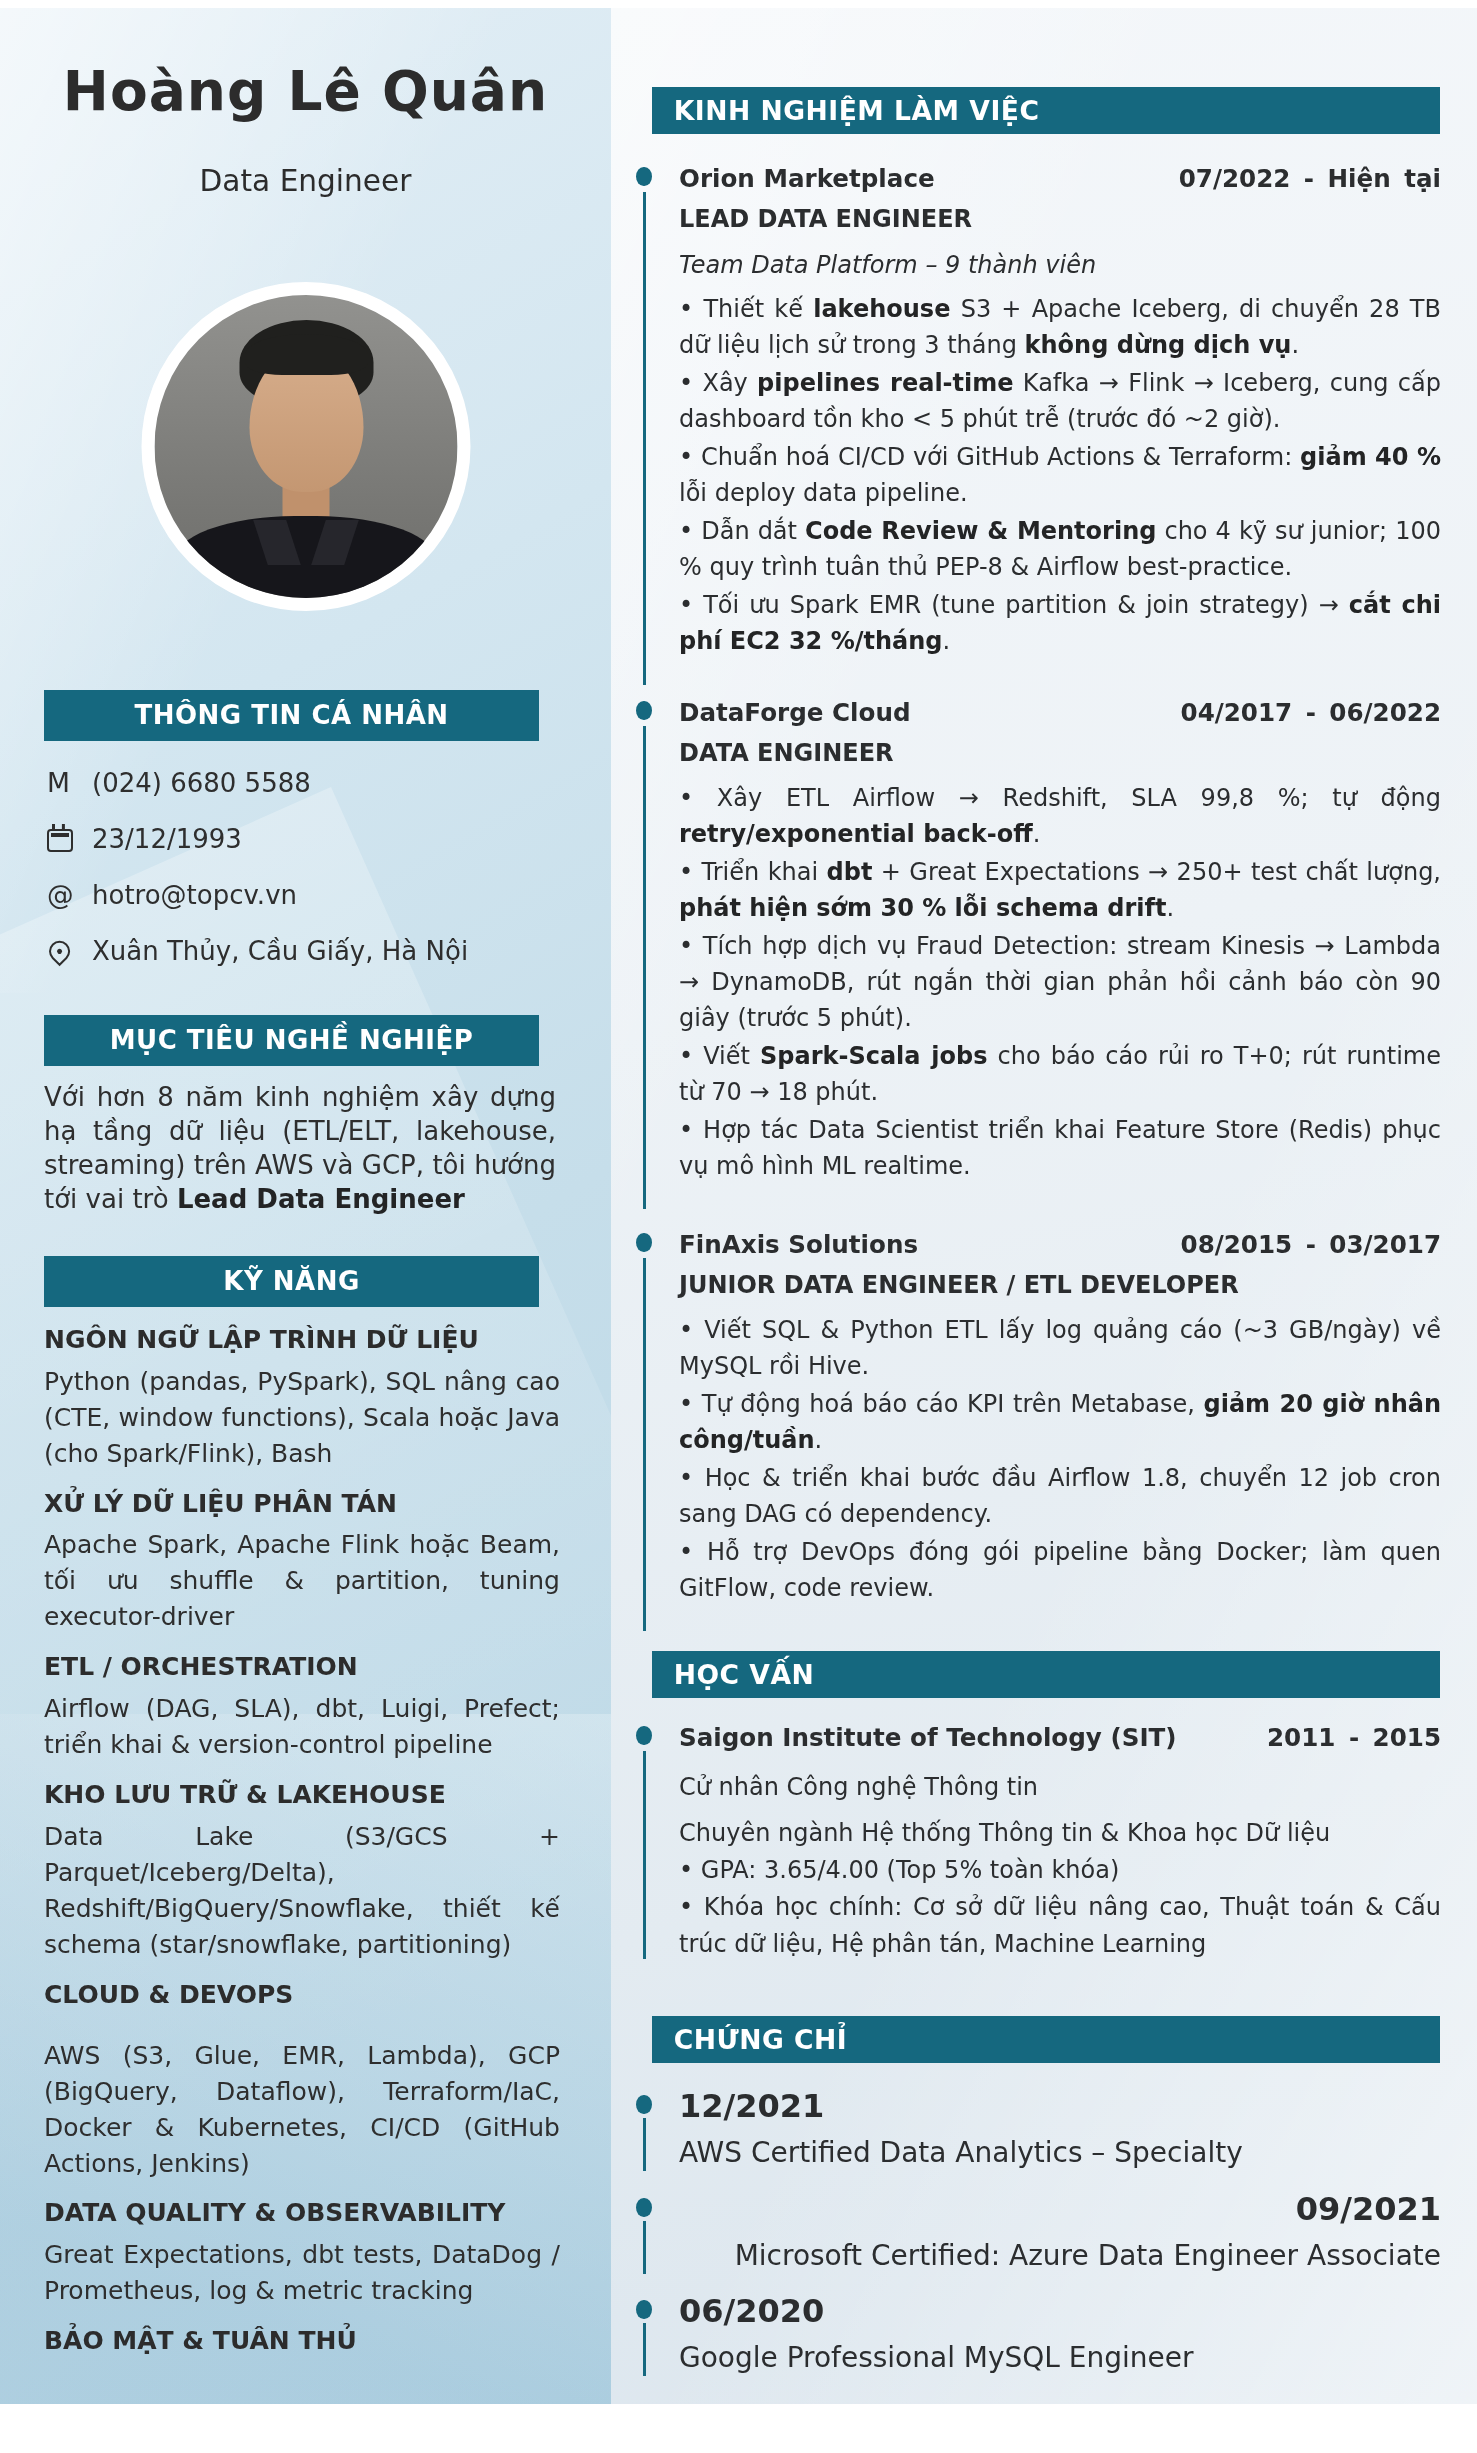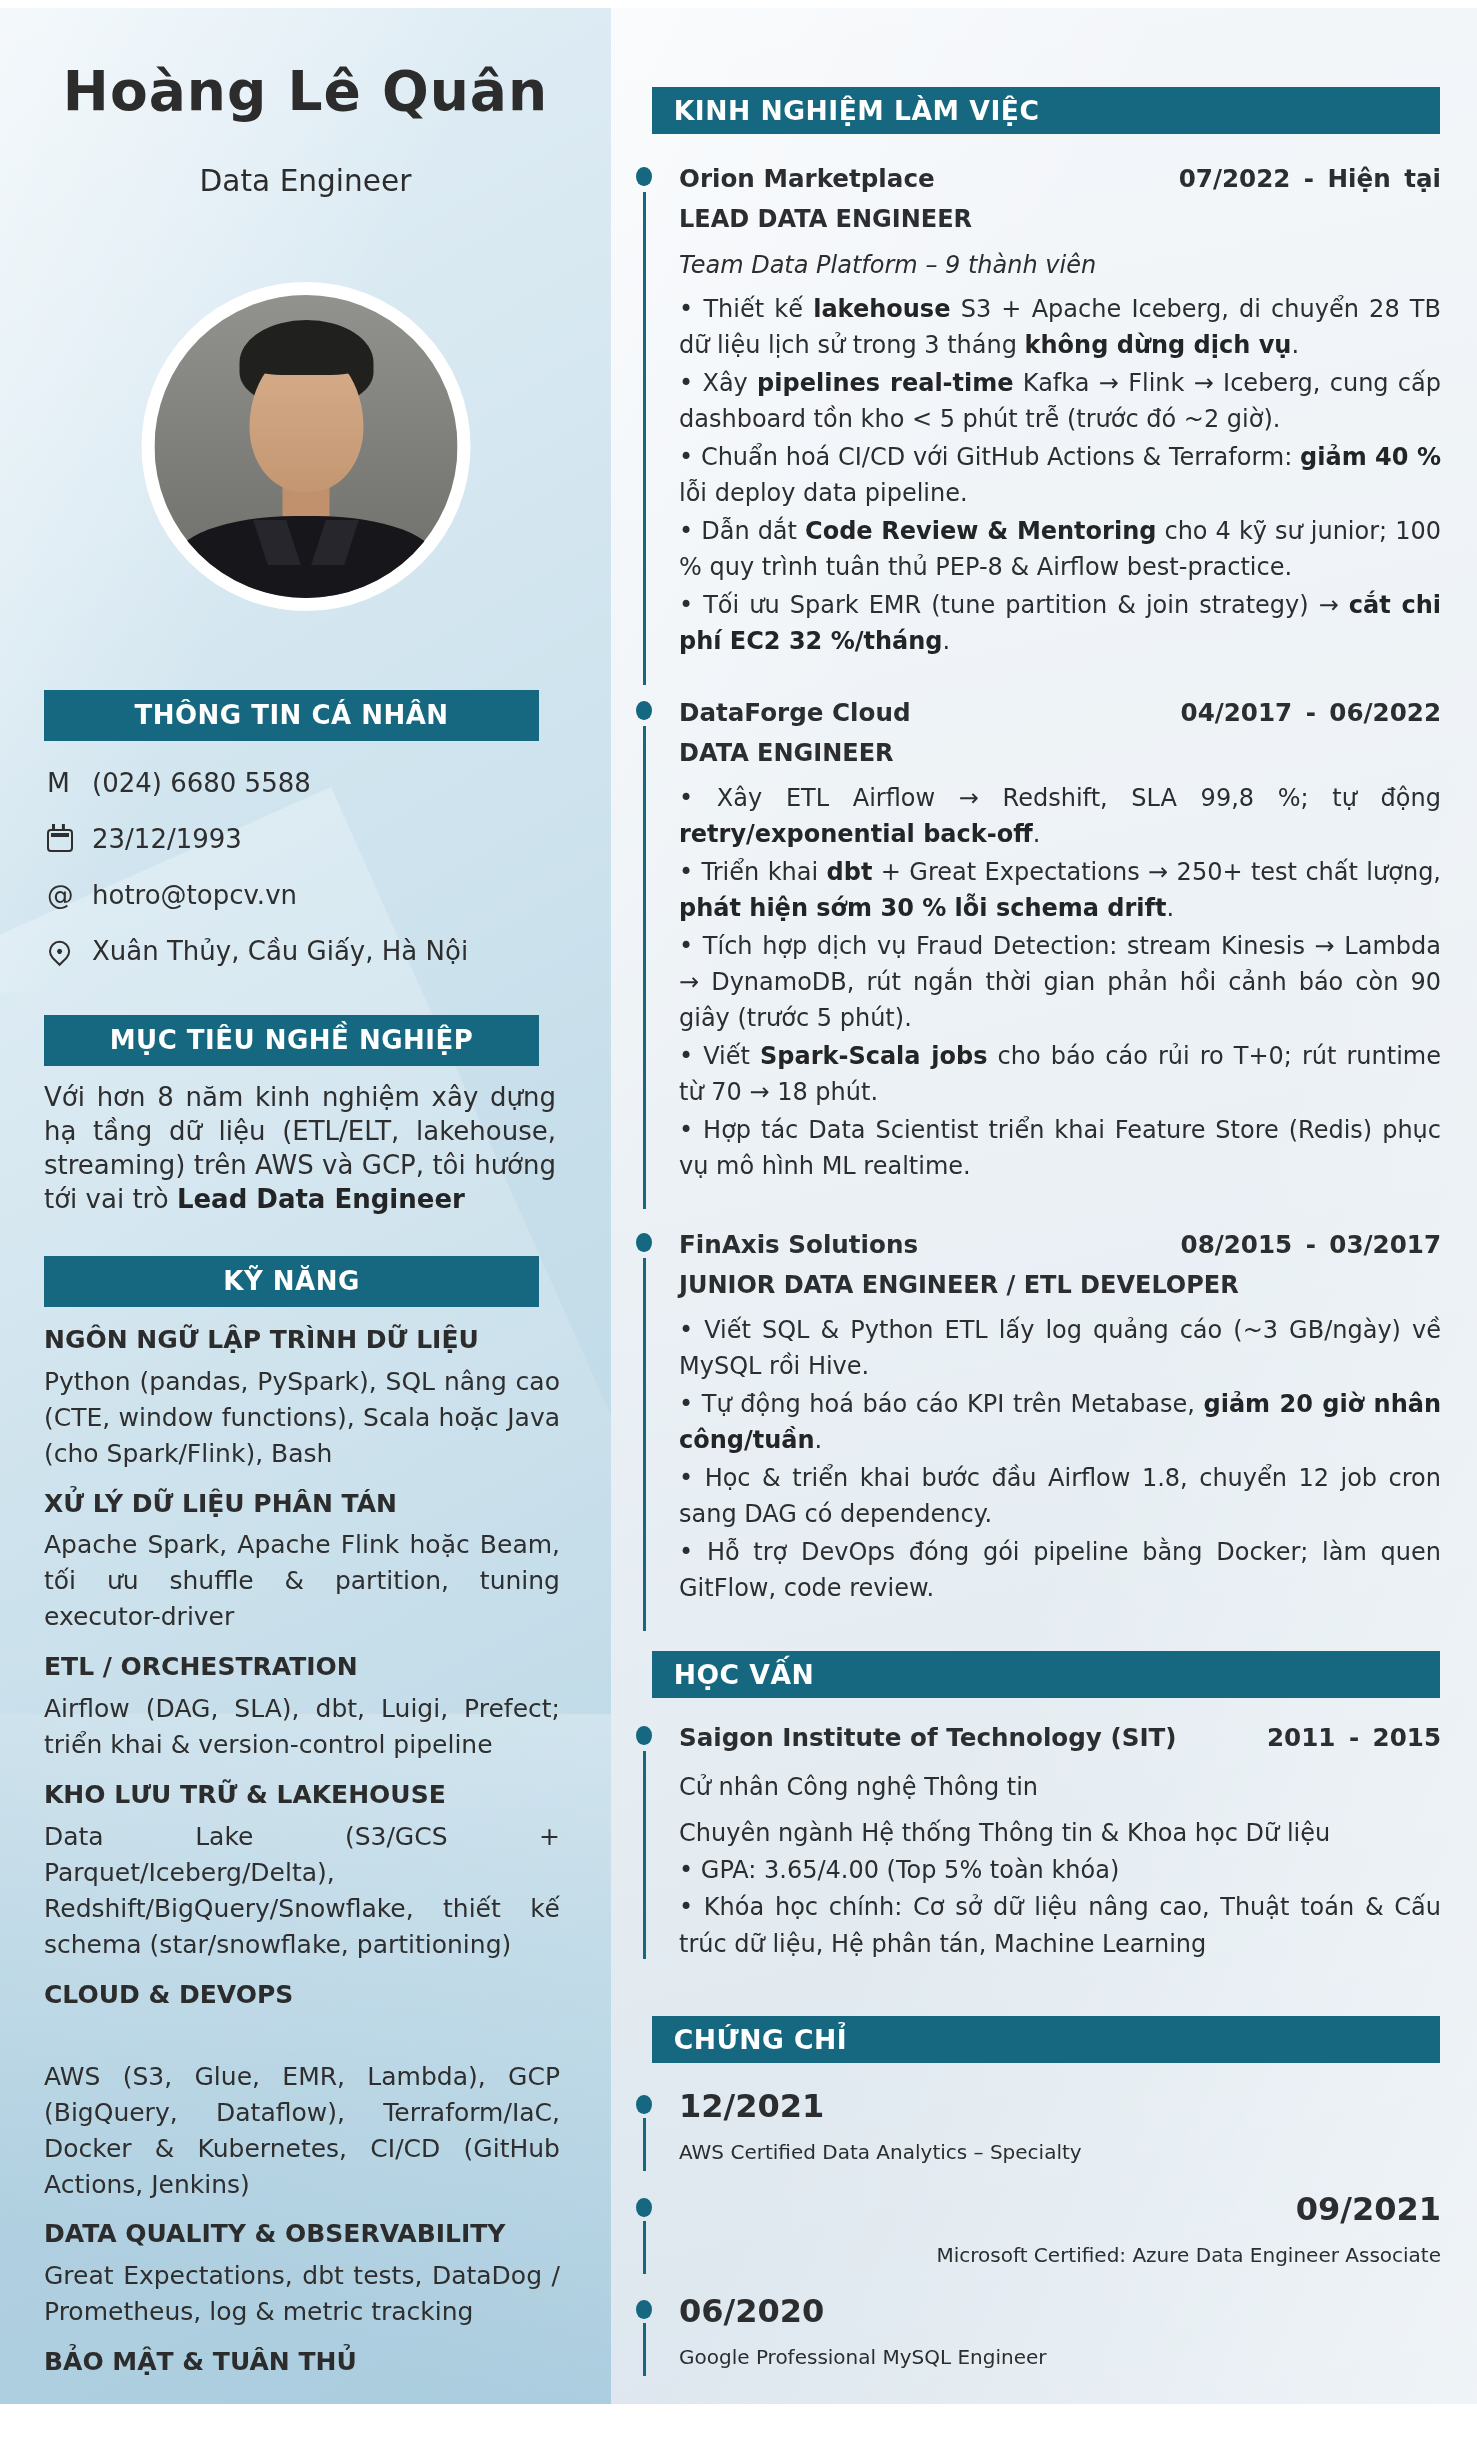--- a/index.html
+++ b/index.html
@@ -56,21 +56,21 @@
   .icon-pin{position:relative;width:16.7px;height:16.7px;border:2.5px solid #2e2e2e;
     border-radius:50% 50% 50% 0;transform:rotate(-45deg);margin-left:2px;}
   .icon-pin::after{content:"";position:absolute;top:5.9px;left:5.9px;width:4.9px;height:4.9px;border-radius:50%;background:#2e2e2e;}
 
   .objective{position:absolute;top:1072px;left:44px;right:55px;font-size:26px;
     line-height:34px;text-align:justify;color:#2e2e2e;}
 
   .skills{position:absolute;top:1315px;left:44px;right:51px;}
   .sk-title{font-weight:bold;font-size:25px;line-height:33px;margin-bottom:7.9px;color:#2c2c2c;}
   .sk-text{font-size:25px;line-height:36px;margin-bottom:14.8px;text-align:justify;}
-  .sk-gap{margin-top:48px;}
+  .sk-gap{margin-top:27px;}
 
   
   .right-col{position:absolute;left:611px;top:7.9px;width:867px;height:2396px;overflow:hidden;
     background:linear-gradient(168deg,#f4f7fa 0%,#edf2f6 40%,#e3ebf1 75%,#dce6ee 100%);}
   .deco-d{left:0;top:0;width:100%;height:100%;
     background:linear-gradient(295deg,rgba(255,255,255,.55) 0%,rgba(255,255,255,0) 42%),
                linear-gradient(115deg,rgba(255,255,255,.5) 0%,rgba(255,255,255,0) 30%);}
 
   .main-header{position:absolute;left:41px;width:788px;height:47px;background:var(--accent);
     box-sizing:border-box;color:#fff;font-weight:bold;font-size:26.6px;line-height:47px;
@@ -88,21 +88,21 @@
     font-weight:bold;font-size:24.6px;line-height:31.5px;color:#2b2d2f;}
   .period{word-spacing:4.9px;white-space:nowrap;}
   .role{font-weight:bold;font-size:24px;margin-top:9.9px;line-height:31.5px;color:#2b2d2f;}
   .subtitle{font-style:italic;font-size:24px;margin-top:13.8px;line-height:31.5px;color:#2b2d2f;}
   .bullets{margin-top:9.9px;font-size:24px;line-height:36px;text-align:justify;color:#2b2d2f;}
   .bullet{margin-bottom:2px;}
   .bullets b, .objective b{color:#232425;}
 
   .edu-line{font-size:24px;line-height:37px;text-align:justify;color:#2b2d2f;}
   .cert-date{font-weight:bold;font-size:32px;line-height:31.5px;color:#2b2d2f;}
-  .cert-name{font-size:20px;margin-top:11.8px;line-height:37px;color:#2b2d2f;}
+  .cert-name{font-size:28px;margin-top:11.8px;line-height:37px;color:#2b2d2f;}
 </style>
 </head>
 <body>
 
 <div class="page">
 
   <div class="left-col">
     <div class="deco deco-a"></div>
     <div class="deco deco-b"></div>
     <div class="deco deco-c"></div>

